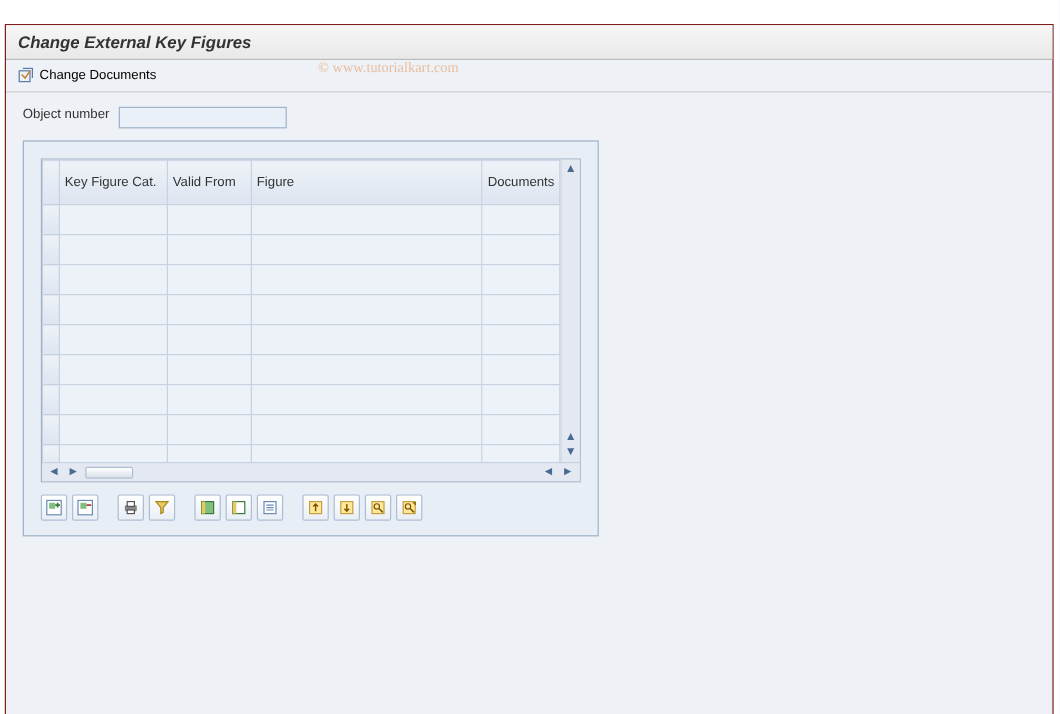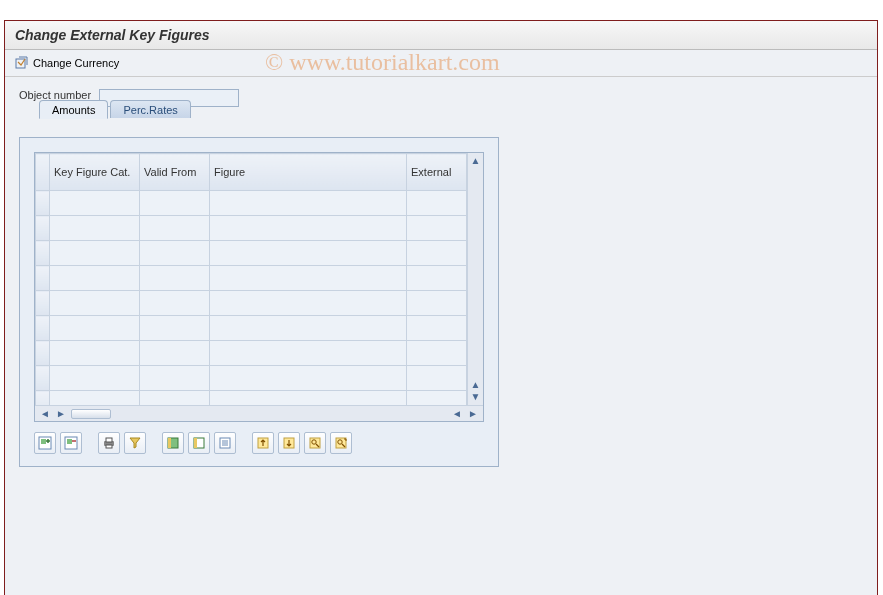--- a/index.html
+++ b/index.html
@@ -195,74 +195,68 @@
     align-items: center;
     justify-content: center;
     cursor: pointer;
     font-size: 12px;
     padding: 0;
   }
   .icon-gap { width: 8px; }
   .watermark {
     position: absolute;
     top: 28px; left: 260px;
-    font-size: 24px;
+    font-size: 12px;
     color: rgba(230,150,90,0.55);
     font-family: Georgia, serif;
     pointer-events: none;
     z-index: 50;
   }
 </style>
 </head>
 <body>
 
 <div class="frame">
   <div class="titlebar">Change External Key Figures</div>
 
   <div class="toolbar-row">
     <span class="toolbar-btn-icon">
       <svg width="14" height="14" viewBox="0 0 14 14">
         <rect x="1" y="3" width="9" height="9" fill="none" stroke="#5a7aa8" stroke-width="1"></rect>
         <path d="M4 1 L12 1 L12 9" fill="none" stroke="#5a7aa8" stroke-width="1"></path>
         <path d="M3 6 L6 9 L10 3" fill="none" stroke="#c08030" stroke-width="1.2"></path>
       </svg>
     </span>
-    <span style="cursor:pointer;">Change Currency</span>
+    <span style="cursor:pointer;">Change Documents</span>
   </div>
 
   <div class="watermark">© www.tutorialkart.com</div>
 
   <div class="content-area">
 
     <div class="field-row">
       <span class="field-label">Object number</span>
       <input class="text-input" type="text" value="" style="">
     </div>
 
     <div class="tab-container">
-      <div class="tab-positioner">
-        <div class="tabstrip">
-          <div class="tab active">Amounts</div>
-          <div class="tab inactive">Perc.Rates</div>
-        </div>
-      </div>
 
       <div class="tab-panel-wrap">
 
         <div class="grid-outer">
           <div class="grid-scroll-body">
             <div class="grid-table-wrap">
               <table class="grid">
                 <thead>
                   <tr>
                     <th class="rowselector"></th>
                     <th style="width:90px">Key Figure Cat.</th>
                     <th style="width:70px">Valid From</th>
                     <th>Figure</th>
-                    <th style="width:60px">External</th>
+                    <th style="width:60px">Documents</th>
                   </tr>
                 </thead>
                 <tbody id="grid-body">
                     <tr>
                       <td class="rowselector"></td>
                       <td></td>
                       <td></td>
                       <td></td>
                       <td></td>
                     </tr>

